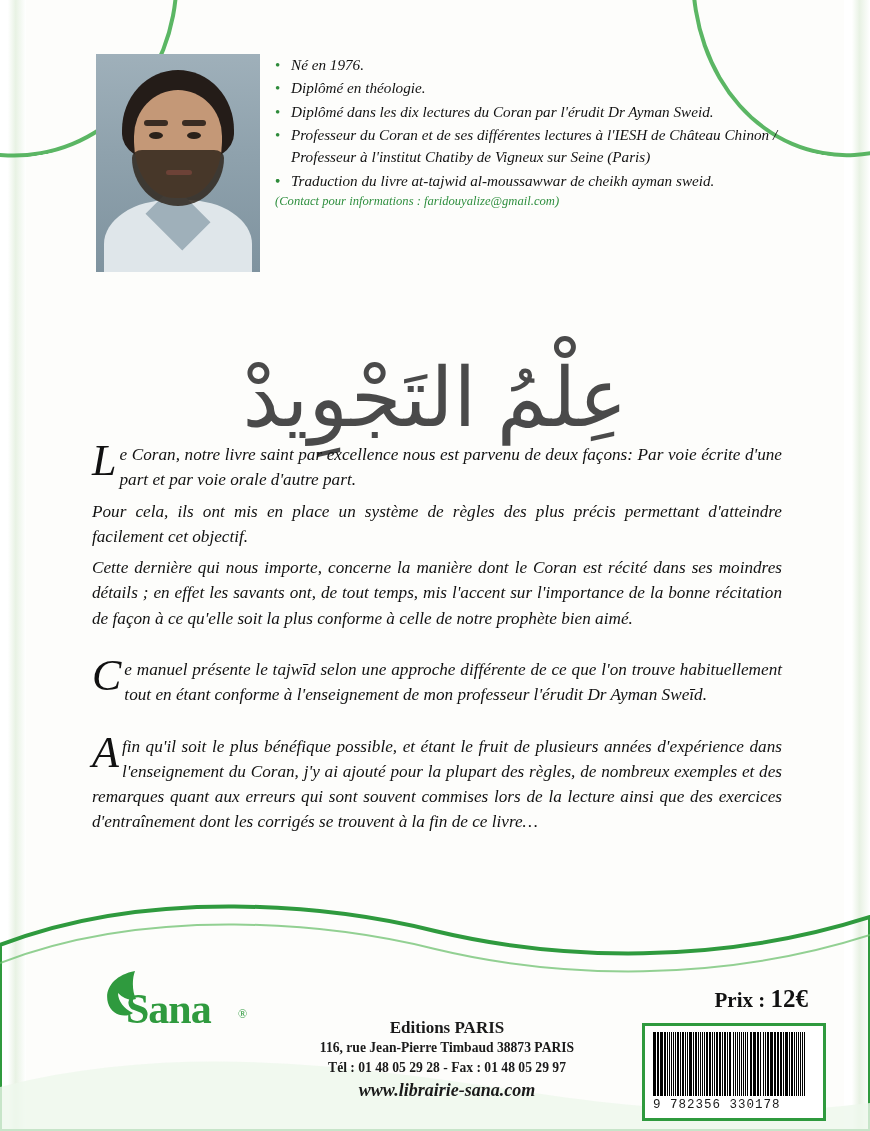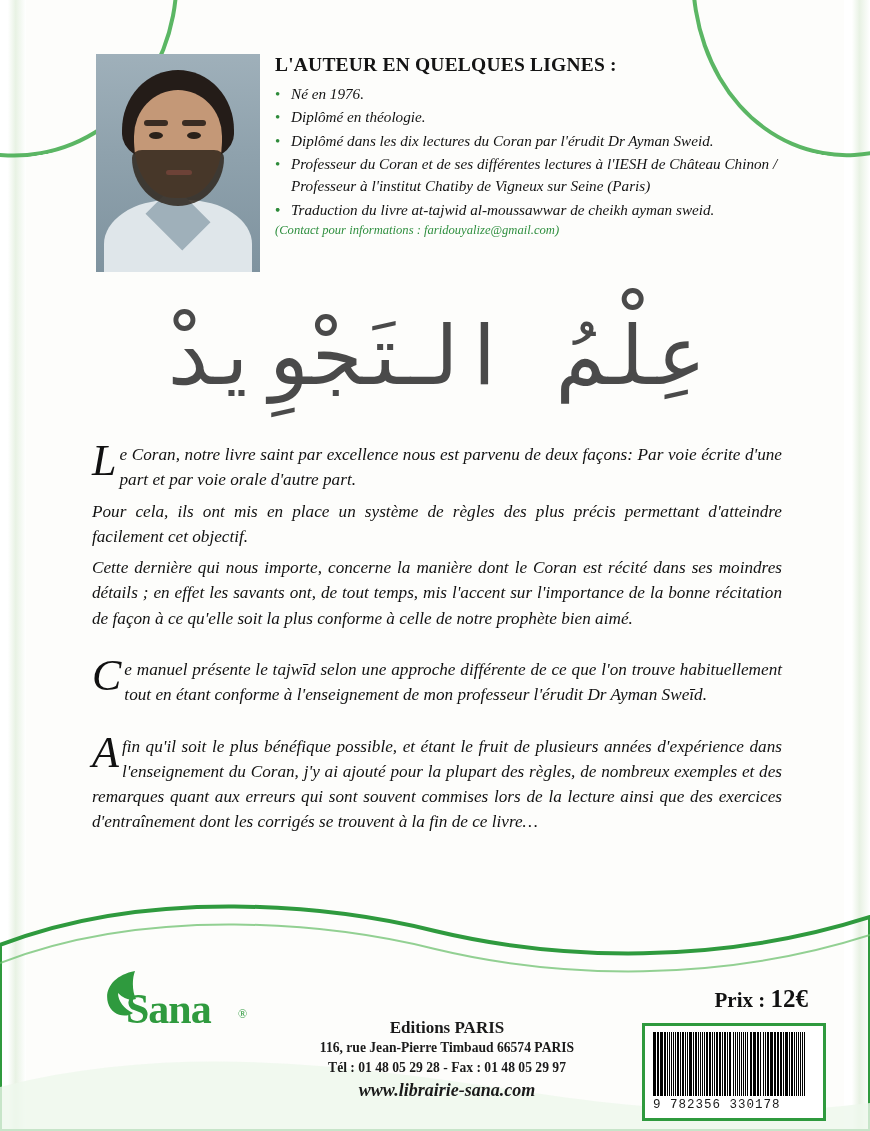--- a/index.html
+++ b/index.html
@@ -210,25 +210,26 @@
   .calligraphy {
     position: absolute;
     left: 0;
     right: 0;
     top: 312px;
     height: 118px;
     text-align: center;
     direction: rtl;
   }
   .calligraphy .arabic {
-    font-family: Liberation Mono, monospace;
+    font-family: Liberation Serif, serif;
     font-size: 82px;
     line-height: 1.25;
     color: #4a4a4a;
     letter-spacing: -2px;
+    margin-top: 36px;
   }
 
   
   .body-text {
     position: absolute;
     left: 92px;
     right: 88px;
     top: 442px;
   }
   .para {
@@ -382,21 +383,20 @@
       <div class="photo-face"></div>
       <div class="photo-brow-l"></div>
       <div class="photo-brow-r"></div>
       <div class="photo-eye-l"></div>
       <div class="photo-eye-r"></div>
       <div class="photo-beard"></div>
       <div class="photo-mouth"></div>
     </div>
 
     <div class="author-block">
-      <div class="author-title">L'AUTEUR EN QUELQUES LIGNES :</div>
       <ul class="author-list">
         <li>
           <span class="bullet">•</span>
           <span>Né en 1976.</span>
         </li>
         <li>
           <span class="bullet">•</span>
           <span>Diplômé en théologie.</span>
         </li>
         <li>
@@ -458,21 +458,21 @@
   <div class="logo">
     <svg class="leaf" viewBox="0 0 40 52" xmlns="http://www.w3.org/2000/svg">
       <path d="M33,2 C12,6 2,20 6,34 C9,45 22,50 31,44 C22,40 16,32 16,24 C22,30 28,32 34,30 C30,22 30,10 33,2 Z" fill="#2f9a3e"></path>
     </svg>
     <div class="word">Sana</div>
     <div class="reg">®</div>
   </div>
 
   <div class="editor-block">
     <div class="editor-name">Editions PARIS</div>
-    <div class="editor-addr">116, rue Jean-Pierre Timbaud 66574 PARIS</div>
+    <div class="editor-addr">116, rue Jean-Pierre Timbaud 38873 PARIS</div>
     <div class="editor-tel">Tél : 01 48 05 29 28  -  Fax : 01 48 05 29 97</div>
     <div class="editor-web">www.librairie-sana.com</div>
   </div>
 
   <div class="price">
     <span>Prix : </span><span class="amount">12€</span>
   </div>
 
   <div class="barcode-box">
     <div class="bars" id="bars">

